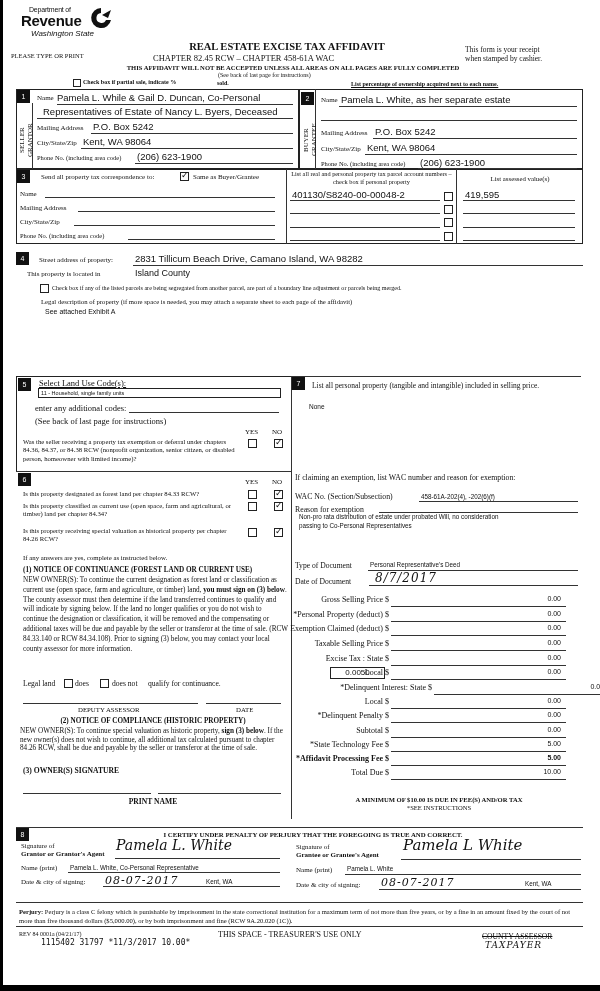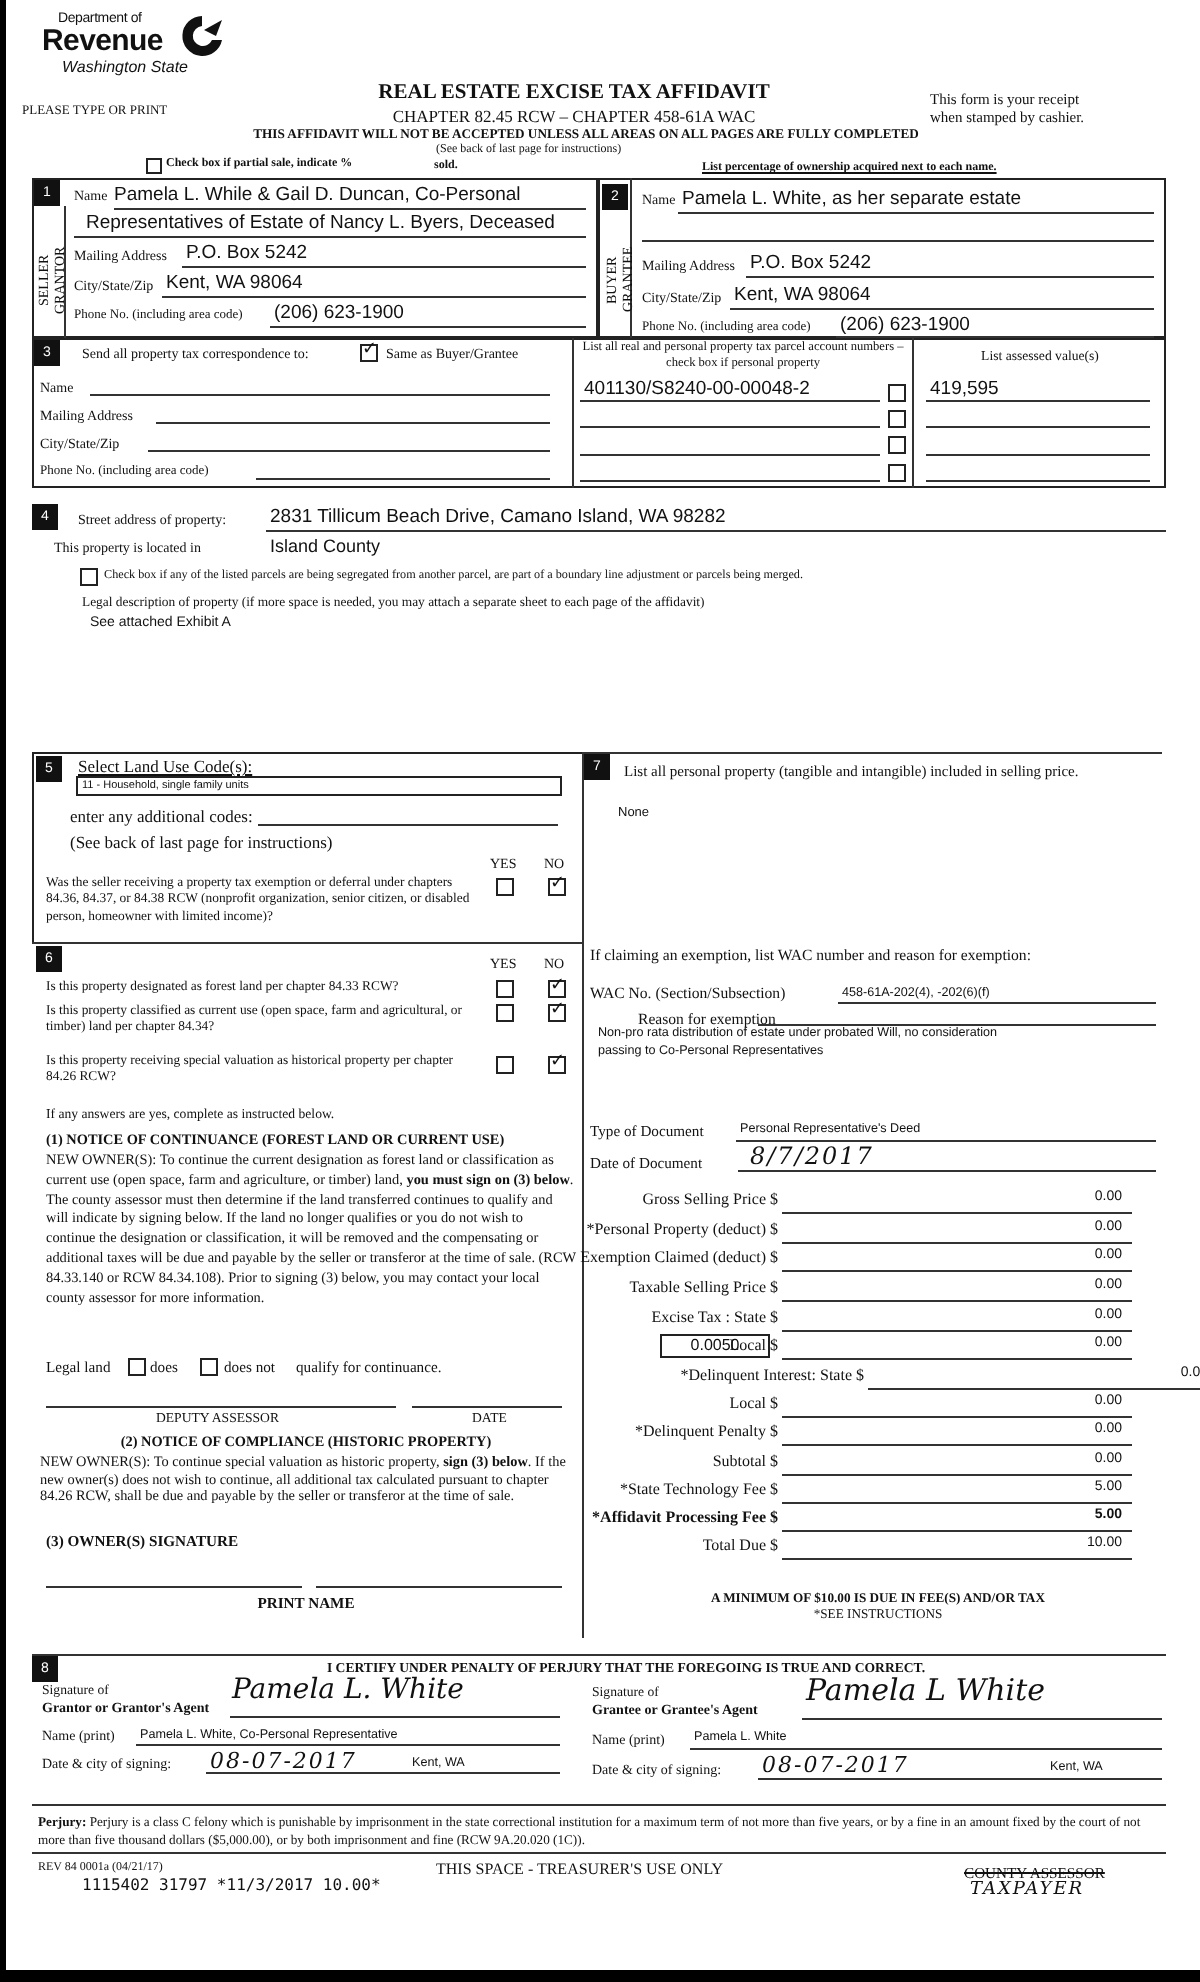--- a/index.html
+++ b/index.html
@@ -35,21 +35,21 @@
   <div class="abs sans" style="left:26px;top:6px;font-size:7px;letter-spacing:-0.2px;">Department of</div>
   <div class="abs sans" style="left:18px;top:12px;font-size:15px;font-weight:bold;letter-spacing:-0.3px;">Revenue</div>
   <div class="abs sans" style="left:28px;top:29px;font-size:8px;font-style:italic;">Washington State</div>
   <svg class="logo-swoosh" viewBox="0 0 24 24">
     <path d="M12 2 A10 10 0 1 0 22 14 L17 14 A5 5 0 1 1 12 7 Z" fill="#111"></path>
     <path d="M13 9 L22 4 L19 12 Z" fill="#111"></path>
   </svg>
 
   <div class="abs serif" style="left:8px;top:52px;font-size:6.5px;">PLEASE TYPE OR PRINT</div>
   <div class="abs serif" style="left:150px;top:41px;width:268px;text-align:center;font-size:10.5px;font-weight:bold;">REAL ESTATE EXCISE TAX AFFIDAVIT</div>
-  <div class="abs serif" style="left:150px;top:53px;width:268px;text-align:center;font-size:8.5px;">CHAPTER 82.45 RCW – CHAPTER 458-61A WAC</div>
+  <div class="abs serif" style="left:150px;top:53px;width:268px;text-align:left;font-size:8.5px;">CHAPTER 82.45 RCW – CHAPTER 458-61A WAC</div>
   <div class="abs serif" style="left:462px;top:45px;font-size:7.5px;">This form is your receipt</div>
   <div class="abs serif" style="left:462px;top:54px;font-size:7.5px;">when stamped by cashier.</div>
   <div class="abs serif" style="left:70px;top:64px;width:440px;text-align:center;font-size:6.6px;font-weight:bold;">THIS AFFIDAVIT WILL NOT BE ACCEPTED UNLESS ALL AREAS ON ALL PAGES ARE FULLY COMPLETED</div>
   <div class="abs serif" style="left:215px;top:72px;font-size:6px;">(See back of last page for instructions)</div>
   <div class="cb" style="left:70px;top:79px;width:8px;height:8px;"></div>
   <div class="abs serif" style="left:80px;top:79px;font-size:6px;font-weight:bold;">Check box if partial sale, indicate %</div>
   <div class="abs serif" style="left:214px;top:80px;font-size:6px;font-weight:bold;">sold.</div>
   <div class="abs serif" style="left:348px;top:81px;font-size:6px;font-weight:bold;text-decoration:underline;">List percentage of ownership acquired next to each name.</div>
 
   <div class="box" style="left:13px;top:89px;width:283px;height:80px;"></div>
@@ -191,21 +191,21 @@
   <div class="vline" style="left:288px;top:376px;height:443px;"></div>
   <div class="hline" style="left:288px;top:376px;width:290px;"></div>
   <div class="num" style="left:289px;top:377px;">7</div>
   <div class="para serif" style="left:306px;top:381px;width:275px;font-size:7.5px;text-indent:3px;line-height:10px;">List all  personal property (tangible and intangible) included in selling price.</div>
   <div class="val" style="left:306px;top:403px;font-size:6.5px;">None</div>
 
   <div class="lbl serif" style="left:292px;top:473px;font-size:7.8px;">If claiming an exemption, list WAC number and reason for exemption:</div>
   <div class="lbl serif" style="left:292px;top:492px;font-size:7.8px;">WAC No. (Section/Subsection)</div>
   <div class="val" style="left:418px;top:493px;font-size:6.3px;">458-61A-202(4), -202(6)(f)</div>
   <div class="hline" style="left:416px;top:501px;width:159px;"></div>
-  <div class="lbl serif" style="left:292px;top:505px;font-size:7.8px;margin-left:24px;">Reason for exemption</div>
+  <div class="lbl serif" style="left:292px;top:505px;font-size:7.8px;">Reason for exemption</div>
   <div class="hline" style="left:376px;top:512px;width:199px;"></div>
   <div class="val" style="left:296px;top:513px;font-size:6.3px;">Non-pro rata distribution of estate under probated Will, no consideration</div>
   <div class="val" style="left:296px;top:522px;font-size:6.3px;">passing to Co-Personal Representatives</div>
 
   <div class="lbl serif" style="left:292px;top:561px;font-size:7.6px;">Type of Document</div>
   <div class="val" style="left:367px;top:561px;font-size:6.3px;">Personal Representative's Deed</div>
   <div class="hline" style="left:365px;top:570px;width:210px;"></div>
   <div class="lbl serif" style="left:292px;top:577px;font-size:7.6px;">Date of Document</div>
   <div class="abs hand" style="left:372px;top:571px;font-size:12px;letter-spacing:1px;">8/7/2017</div>
   <div class="hline" style="left:366px;top:585px;width:209px;"></div>

